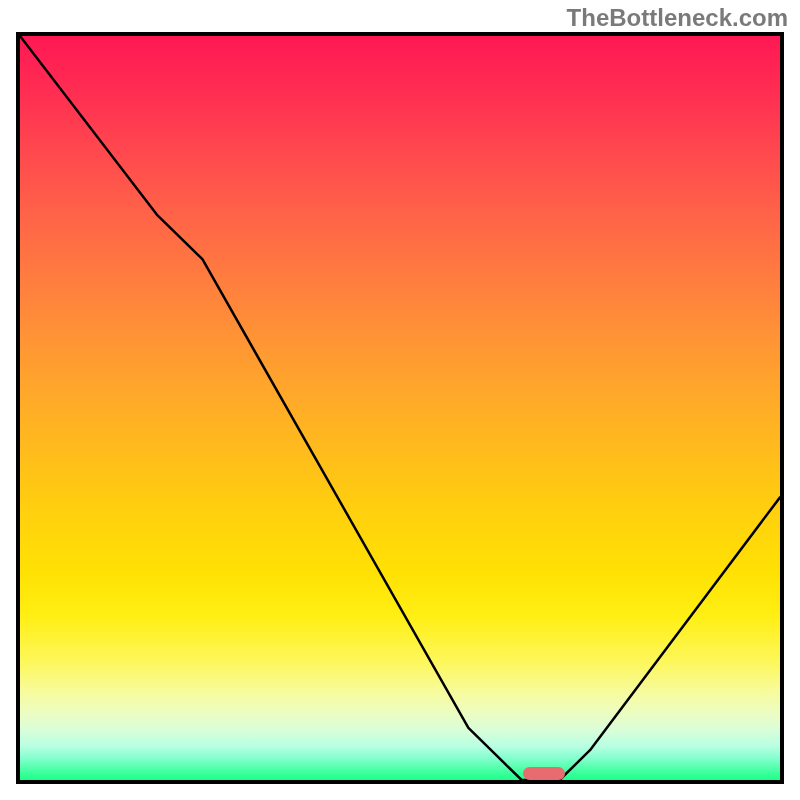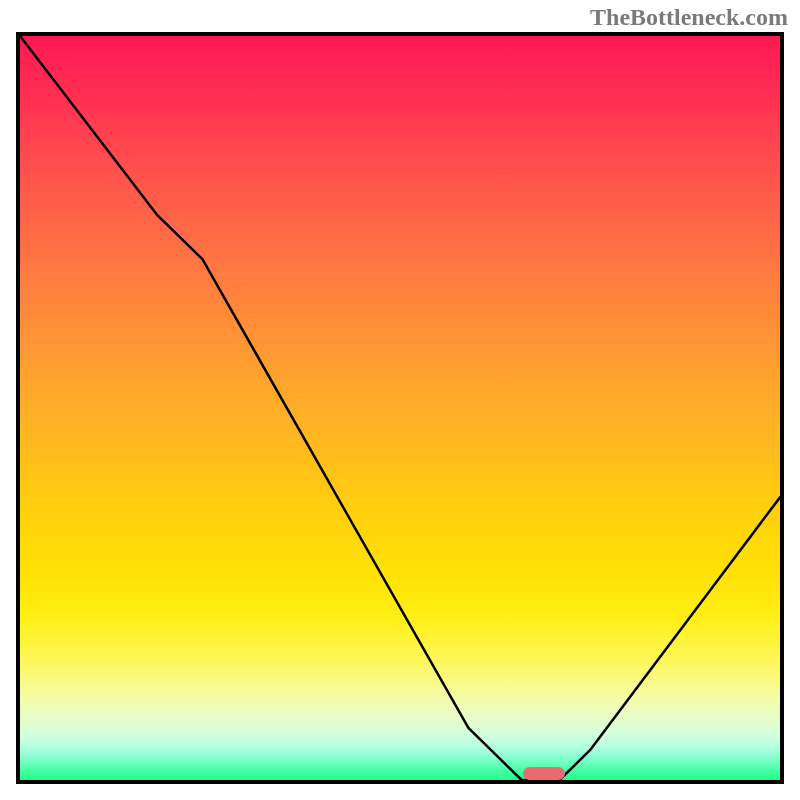--- a/index.html
+++ b/index.html
@@ -8,21 +8,21 @@
     background: #ffffff;
     width: 800px;
     height: 800px;
     overflow: hidden;
     position: relative;
   }
   .watermark {
     position: absolute;
     top: 4px;
     right: 12px;
-    font-family: Liberation Serif, serif;
+    font-family: Liberation Sans, sans-serif;
     font-size: 24px;
     font-weight: bold;
     color: #7a7a7a;
     z-index: 10;
   }
   .chart-frame {
     position: absolute;
     top: 32px;
     left: 16px;
     width: 768px;

